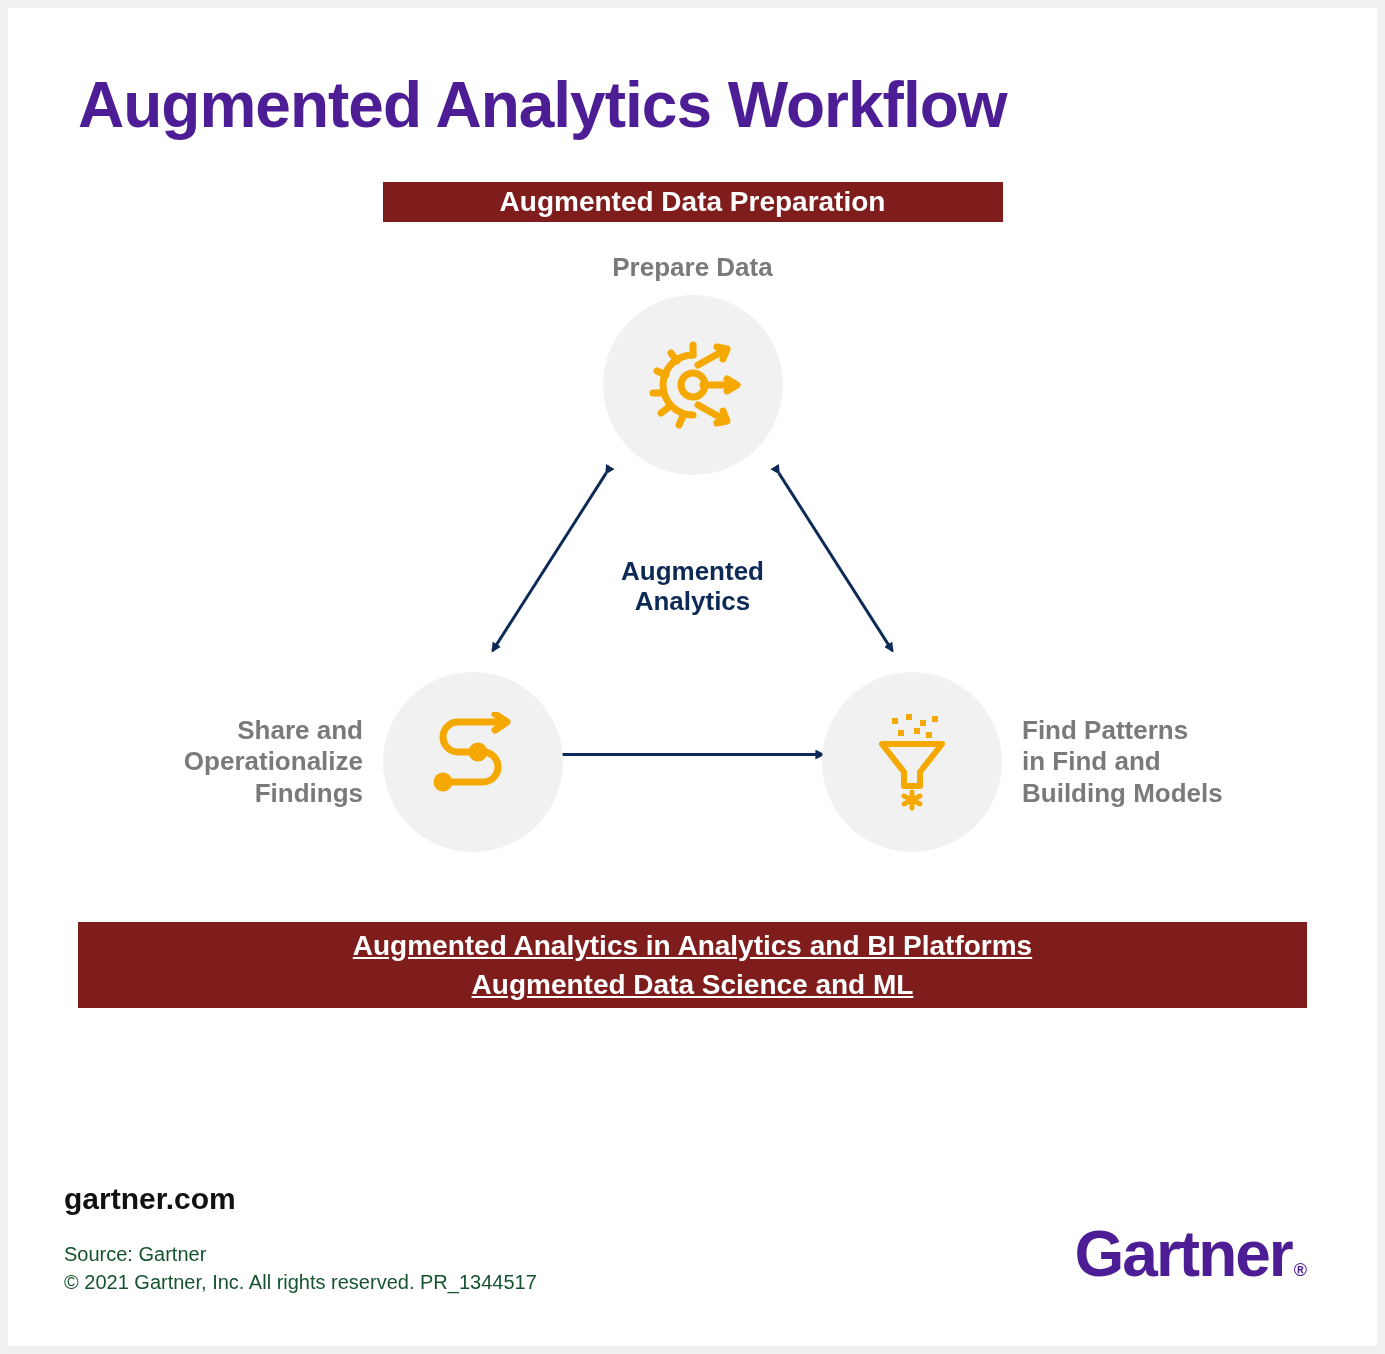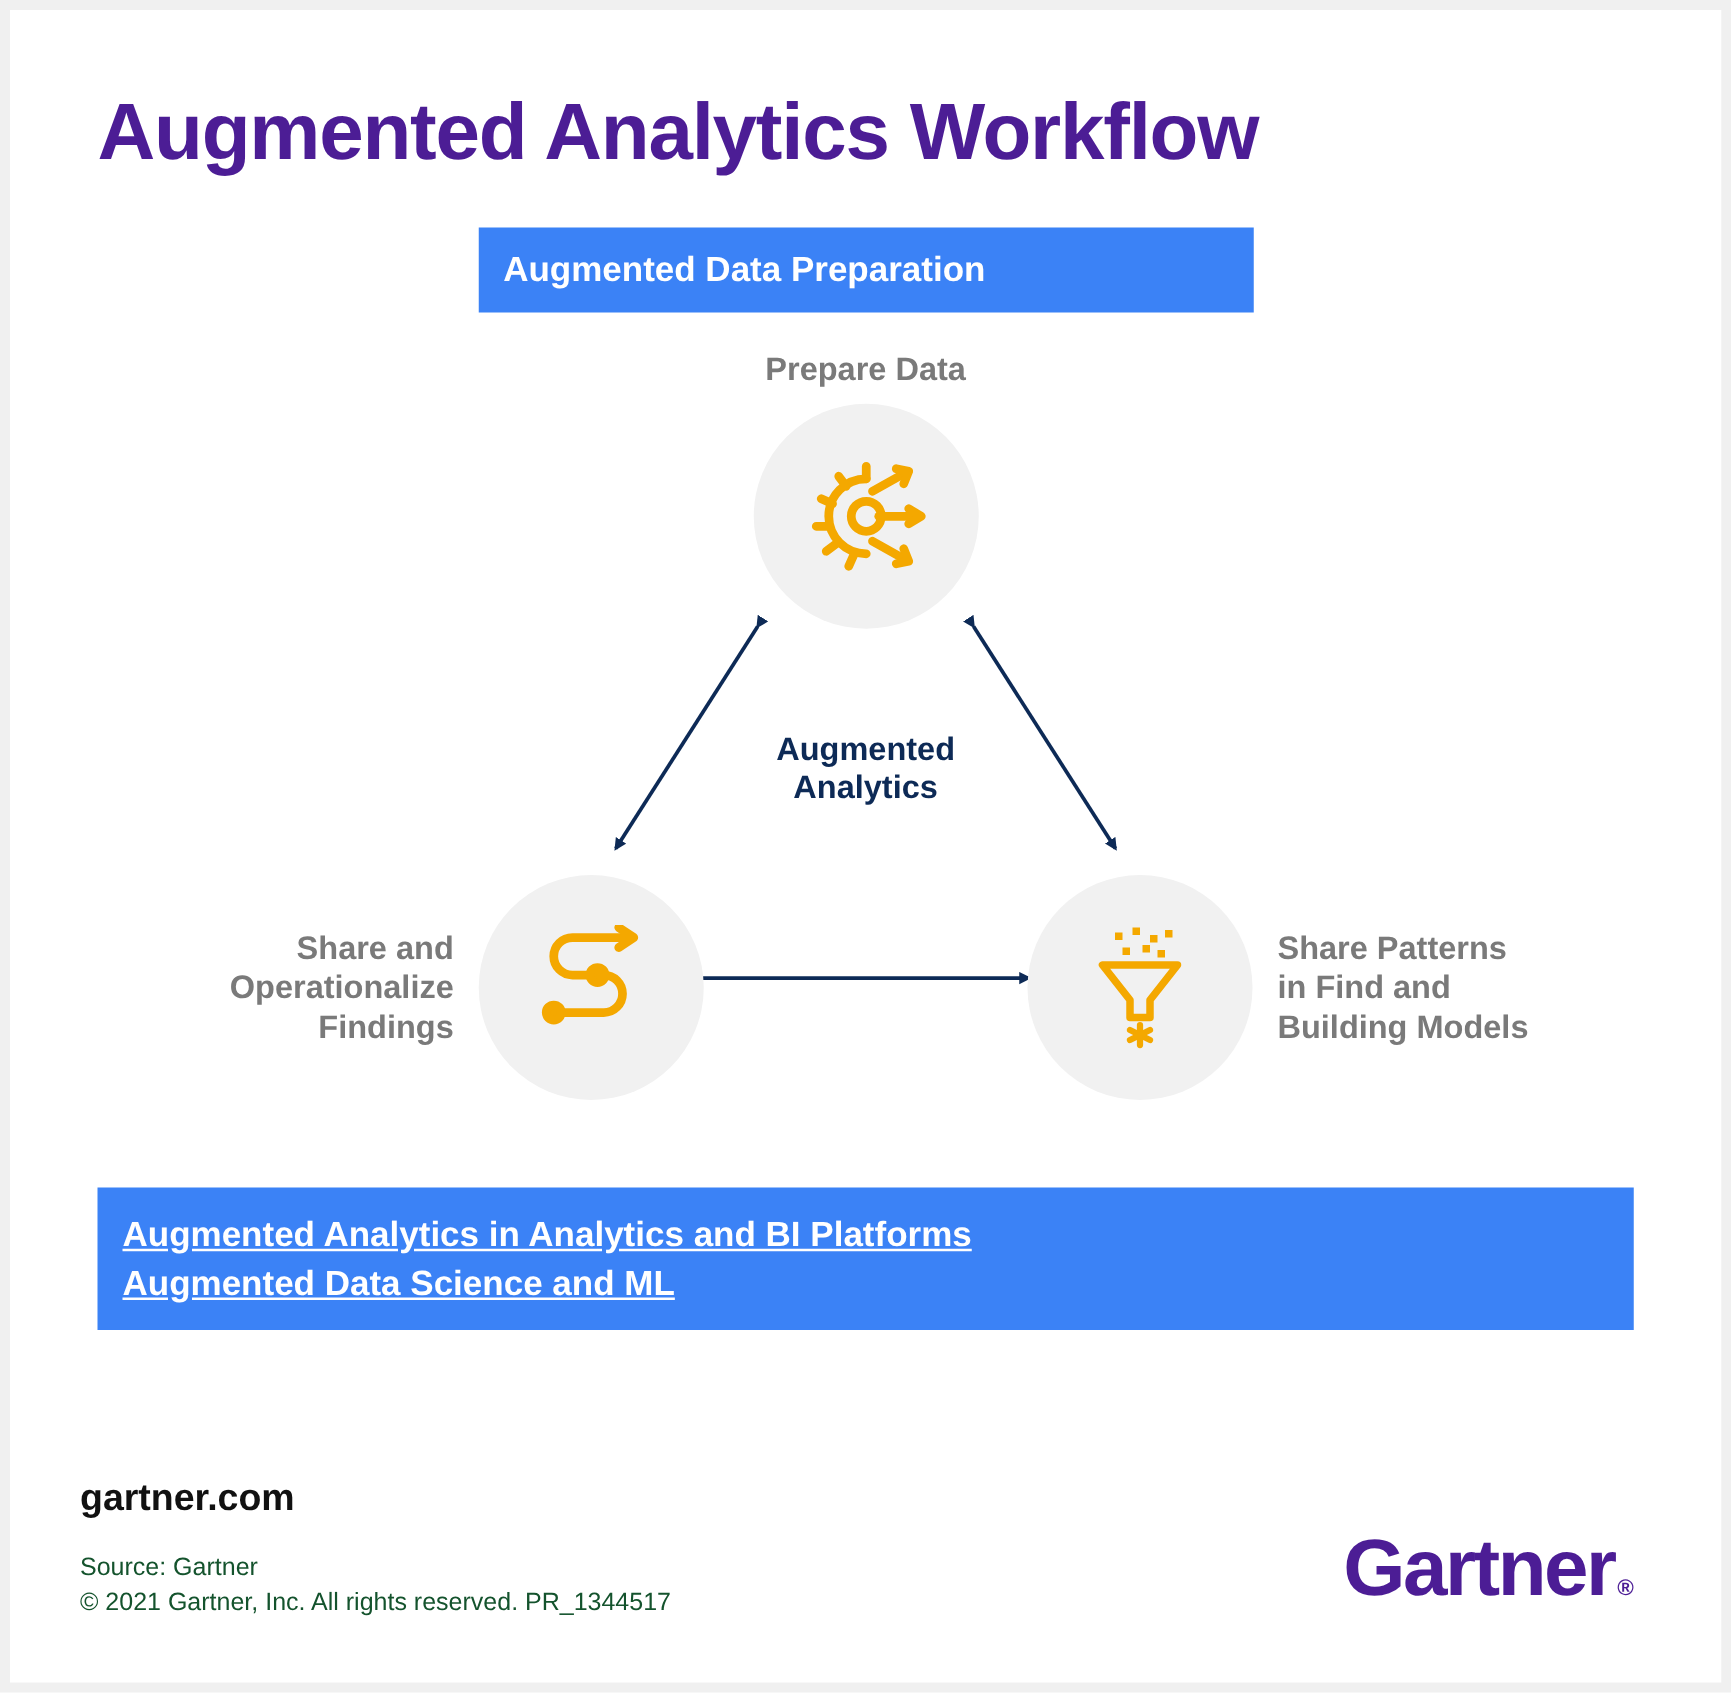--- a/index.html
+++ b/index.html
@@ -18,24 +18,25 @@
     padding: 60px 70px 40px 70px;
   }
   .title {
     font-size: 64px;
     font-weight: 800;
     color: #4c1d95;
     letter-spacing: -1px;
     margin-bottom: 40px;
   }
   .banner {
-    background: #3b82f6;
+    background: #7f1d1d;
     color: #fff;
     font-weight: 700;
-    padding: 18px 20px;
+    text-align: center;
+    padding: 4px 20px;
   }
   .banner-top {
     width: 620px;
     margin: 0 auto 30px auto;
     font-size: 28px;
   }
   .banner-bottom {
     width: 100%;
     margin-top: 50px;
     font-size: 28px;
@@ -208,21 +209,21 @@
 
             <g stroke-width="5">
               <line x1="50" y1="80" x2="50" y2="96"></line>
               <line x1="42" y1="84" x2="58" y2="92"></line>
               <line x1="42" y1="92" x2="58" y2="84"></line>
             </g>
           </g>
         </svg>
       </div>
       <div class="node-label">
-        <span>Share Patterns</span><br>
+        <span>Find Patterns</span><br>
         <span>in Find and</span><br>
         <span>Building Models</span>
       </div>
     </div>
 
     <div class="center-label">
       <span>Augmented</span><br><span>Analytics</span>
     </div>
   </div>
 

